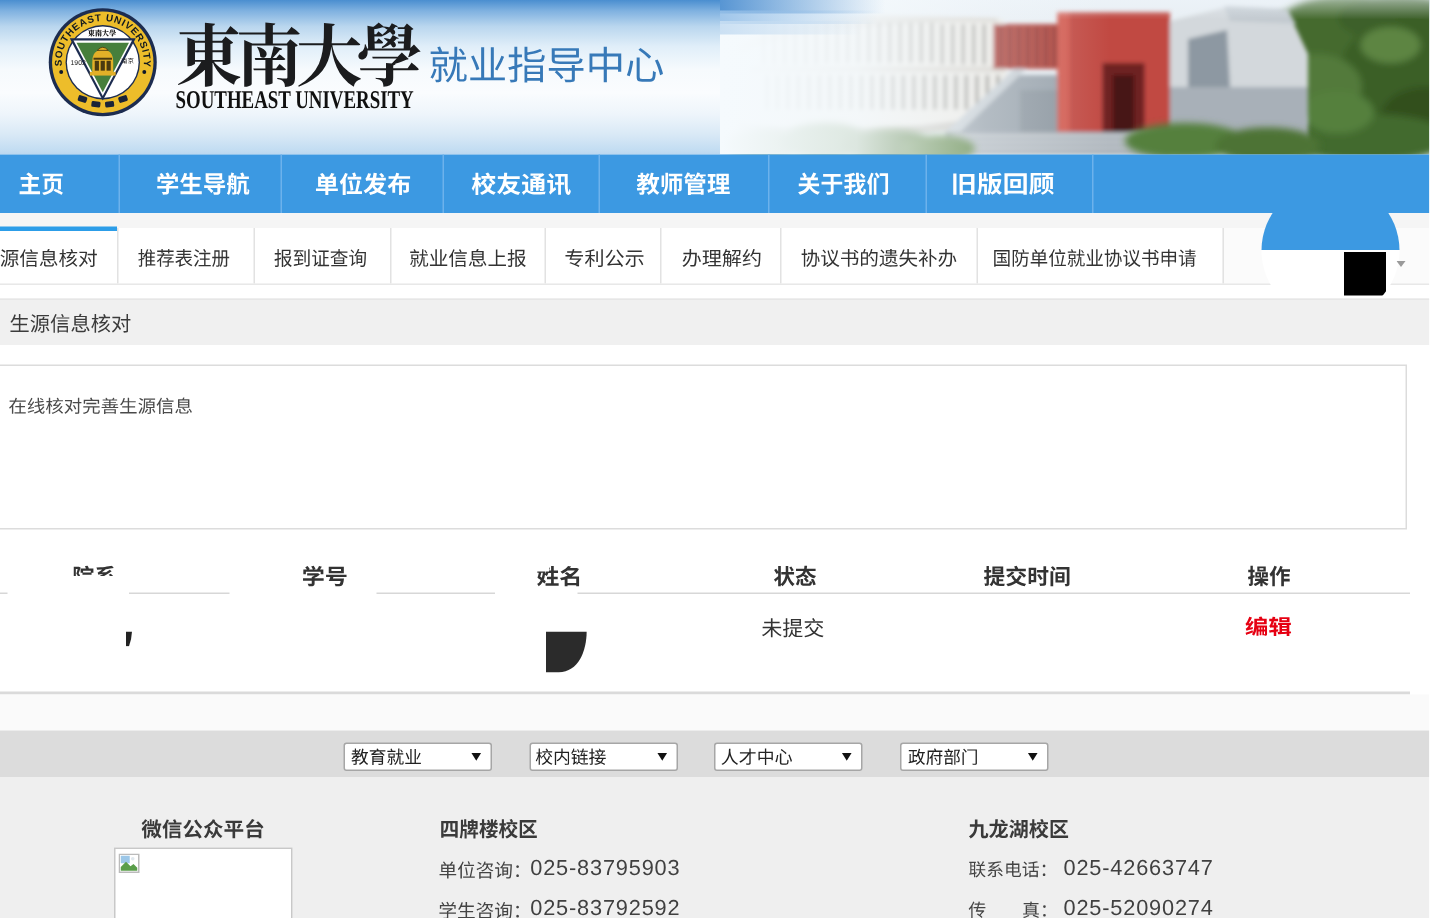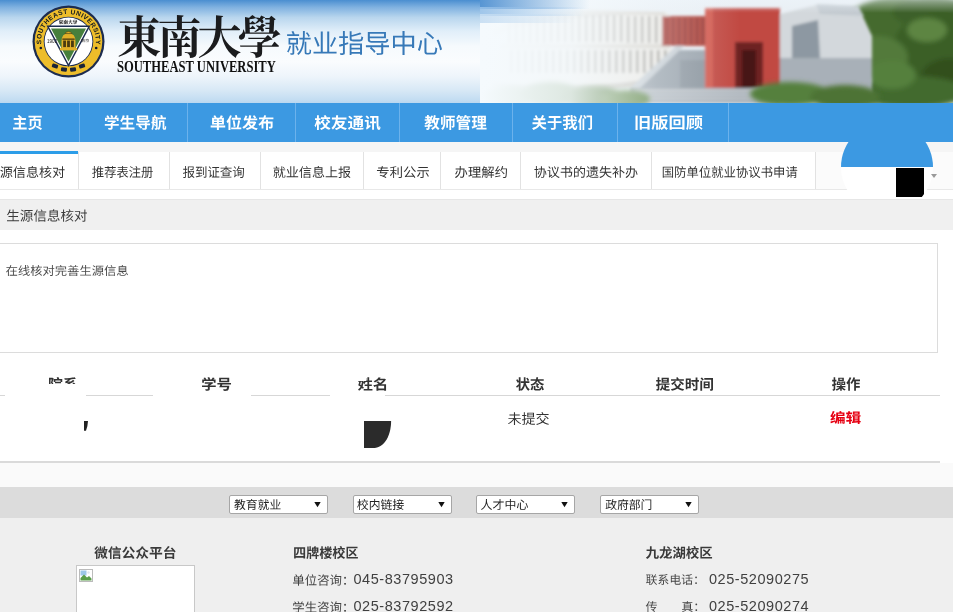--- a/index.html
+++ b/index.html
@@ -356,16 +356,16 @@
     </svg>
 <svg style="position:absolute;left:293.0px;top:600.6px;overflow:visible" width="53" height="12" viewBox="0 0 52.89 11.63">
       <path transform="scale(1.0000 1) translate(-0.75 10.52)" d="M2.8 -6.2H9.0V-5.4H2.8ZM0.7 -3.4H11.7V-2.5H0.7ZM5.7 -4.3H6.6V-0.2Q6.6 0.3 6.5 0.5Q6.4 0.7 6.0 0.8Q5.7 0.9 5.1 0.9Q4.6 1.0 3.7 1.0Q3.7 0.8 3.6 0.5Q3.5 0.3 3.3 0.1Q3.8 0.1 4.2 0.1Q4.7 0.1 5.0 0.1Q5.3 0.1 5.4 0.1Q5.6 0.1 5.6 0.0Q5.7 -0.0 5.7 -0.2ZM8.7 -6.2H8.9L9.1 -6.3L9.7 -5.8Q9.3 -5.4 8.7 -5.0Q8.1 -4.6 7.5 -4.3Q6.8 -4.0 6.2 -3.7Q6.1 -3.9 6.0 -4.0Q5.8 -4.2 5.7 -4.3Q6.3 -4.5 6.8 -4.8Q7.4 -5.1 7.9 -5.4Q8.4 -5.8 8.7 -6.1ZM1.0 -8.4H11.5V-5.9H10.6V-7.5H1.9V-5.9H1.0ZM9.7 -10.3 10.7 -10.0Q10.3 -9.5 9.9 -8.9Q9.4 -8.3 9.0 -7.9L8.3 -8.2Q8.6 -8.5 8.8 -8.8Q9.1 -9.2 9.3 -9.6Q9.6 -10.0 9.7 -10.3ZM2.0 -9.9 2.7 -10.3Q3.1 -9.9 3.4 -9.4Q3.8 -9.0 3.9 -8.6L3.1 -8.2Q3.0 -8.5 2.6 -9.0Q2.3 -9.5 2.0 -9.9ZM5.3 -10.2 6.1 -10.5Q6.4 -10.1 6.7 -9.5Q7.0 -9.0 7.1 -8.6L6.2 -8.3Q6.1 -8.7 5.8 -9.2Q5.6 -9.8 5.3 -10.2Z M15.0 -8.0H23.6V-7.1H15.0ZM14.4 -4.4H23.1V-3.5H14.4ZM13.1 -0.3H24.2V0.6H13.1ZM18.1 -10.4H19.1V0.1H18.1ZM15.4 -10.2 16.3 -10.0Q16.0 -9.0 15.7 -8.1Q15.3 -7.2 14.9 -6.4Q14.4 -5.7 13.9 -5.1Q13.8 -5.1 13.7 -5.2Q13.5 -5.3 13.3 -5.5Q13.2 -5.6 13.1 -5.6Q13.6 -6.2 14.0 -6.9Q14.4 -7.6 14.8 -8.5Q15.1 -9.3 15.4 -10.2Z M27.6 -0.3H34.5V0.5H27.6ZM27.1 -3.4H35.1V1.1H34.1V-2.6H28.1V1.1H27.1ZM30.5 -9.1H35.6V-8.2H30.5ZM30.6 -10.4 31.5 -10.2Q31.2 -9.2 30.7 -8.2Q30.2 -7.3 29.6 -6.6Q29.6 -6.7 29.4 -6.8Q29.3 -6.9 29.1 -7.0Q29.0 -7.1 28.8 -7.1Q29.4 -7.7 29.9 -8.6Q30.4 -9.5 30.6 -10.4ZM25.4 -5.4Q25.8 -5.6 26.4 -5.8Q27.0 -6.0 27.6 -6.3Q28.3 -6.6 28.9 -6.8L29.0 -6.1Q28.2 -5.7 27.4 -5.3Q26.5 -4.9 25.8 -4.5ZM35.4 -9.1H35.5L35.7 -9.1L36.3 -8.9Q36.1 -8.3 35.8 -7.6Q35.6 -7.0 35.3 -6.5L34.6 -6.7Q34.8 -7.2 35.0 -7.8Q35.2 -8.4 35.4 -8.9ZM32.2 -8.7H33.2Q33.1 -7.8 32.8 -7.0Q32.6 -6.3 32.2 -5.6Q31.7 -5.0 30.9 -4.5Q30.2 -4.0 29.0 -3.7Q28.9 -3.8 28.9 -4.0Q28.8 -4.1 28.7 -4.2Q28.6 -4.4 28.5 -4.5Q29.6 -4.7 30.3 -5.1Q31.0 -5.6 31.4 -6.1Q31.8 -6.6 31.9 -7.3Q32.1 -8.0 32.2 -8.7ZM32.9 -7.7Q33.2 -6.4 34.1 -5.6Q35.0 -4.8 36.6 -4.6Q36.4 -4.4 36.3 -4.2Q36.1 -4.0 36.0 -3.8Q34.9 -4.0 34.2 -4.5Q33.4 -5.0 32.9 -5.8Q32.4 -6.5 32.1 -7.6ZM25.9 -9.3 26.4 -10.0Q26.8 -9.9 27.2 -9.7Q27.7 -9.5 28.1 -9.2Q28.5 -9.0 28.7 -8.8L28.2 -8.1Q28.0 -8.3 27.6 -8.5Q27.2 -8.7 26.8 -9.0Q26.3 -9.2 25.9 -9.3Z M38.6 -9.6 39.3 -10.2Q39.6 -9.9 39.9 -9.6Q40.2 -9.2 40.5 -8.9Q40.8 -8.6 41.0 -8.3L40.3 -7.7Q40.1 -8.0 39.9 -8.3Q39.6 -8.6 39.2 -9.0Q38.9 -9.3 38.6 -9.6ZM39.4 0.5 39.2 -0.4 39.4 -0.8 41.7 -2.4Q41.7 -2.2 41.8 -2.0Q41.9 -1.7 42.0 -1.6Q41.2 -1.0 40.7 -0.6Q40.2 -0.3 39.9 -0.1Q39.7 0.2 39.6 0.3Q39.4 0.4 39.4 0.5ZM37.7 -6.5H40.0V-5.6H37.7ZM39.4 0.5Q39.3 0.4 39.2 0.2Q39.1 0.1 39.1 -0.1Q39.0 -0.2 38.9 -0.3Q39.0 -0.4 39.3 -0.7Q39.5 -1.0 39.5 -1.4V-6.5H40.4V-0.6Q40.4 -0.6 40.3 -0.5Q40.2 -0.4 40.0 -0.3Q39.9 -0.2 39.7 -0.0Q39.6 0.1 39.5 0.2Q39.4 0.4 39.4 0.5ZM43.5 -10.4 44.4 -10.2Q44.1 -9.3 43.7 -8.5Q43.3 -7.7 42.8 -6.9Q42.4 -6.2 41.9 -5.7Q41.8 -5.8 41.6 -5.9Q41.5 -6.0 41.3 -6.1Q41.2 -6.2 41.1 -6.3Q41.6 -6.8 42.0 -7.4Q42.5 -8.1 42.9 -8.9Q43.2 -9.6 43.5 -10.4ZM43.3 -8.6H48.3V-7.7H42.8ZM48.0 -8.6H48.9Q48.9 -8.6 48.9 -8.5Q48.9 -8.4 48.9 -8.3Q48.9 -8.1 48.9 -8.1Q48.8 -5.9 48.7 -4.3Q48.6 -2.8 48.5 -1.9Q48.4 -0.9 48.3 -0.4Q48.2 0.2 48.0 0.4Q47.8 0.7 47.6 0.8Q47.3 0.9 47.0 0.9Q46.7 1.0 46.2 0.9Q45.8 0.9 45.2 0.9Q45.2 0.7 45.2 0.5Q45.1 0.2 45.0 0.0Q45.5 0.1 46.0 0.1Q46.5 0.1 46.7 0.1Q46.8 0.1 47.0 0.0Q47.1 -0.0 47.2 -0.1Q47.3 -0.3 47.4 -0.8Q47.6 -1.3 47.7 -2.3Q47.7 -3.2 47.8 -4.7Q47.9 -6.2 48.0 -8.4ZM43.1 -4.4H46.0V-3.6H43.1ZM43.1 -6.5H46.4V-1.5H43.1V-2.3H45.5V-5.7H43.1ZM42.5 -6.5H43.4V-0.8H42.5Z M52.7 -6.0Q52.3 -6.0 52.0 -6.3Q51.8 -6.5 51.8 -6.9Q51.8 -7.4 52.0 -7.6Q52.3 -7.9 52.7 -7.9Q53.1 -7.9 53.4 -7.6Q53.6 -7.4 53.6 -6.9Q53.6 -6.5 53.4 -6.3Q53.1 -6.0 52.7 -6.0ZM52.7 0.0Q52.3 0.0 52.0 -0.2Q51.8 -0.5 51.8 -0.9Q51.8 -1.3 52.0 -1.6Q52.3 -1.8 52.7 -1.8Q53.1 -1.8 53.4 -1.6Q53.6 -1.3 53.6 -0.9Q53.6 -0.5 53.4 -0.2Q53.1 0.0 52.7 0.0Z" fill="#444444"></path>
     </svg>
 <svg style="position:absolute;left:645.0px;top:573.6px;overflow:visible" width="53" height="11" viewBox="0 0 53.17 11.49">
       <path transform="scale(1.0000 1) translate(-0.47 10.40)" d="M5.6 -7.8H11.4V-7.0H5.6ZM5.3 -4.7H11.8V-3.9H5.3ZM7.9 -7.2H8.8V-5.5Q8.8 -4.8 8.7 -4.0Q8.6 -3.1 8.3 -2.3Q8.0 -1.4 7.3 -0.5Q6.7 0.3 5.6 1.1Q5.5 0.9 5.2 0.8Q5.0 0.6 4.9 0.4Q5.9 -0.2 6.6 -1.0Q7.2 -1.8 7.5 -2.6Q7.7 -3.4 7.8 -4.1Q7.9 -4.9 7.9 -5.5ZM8.7 -4.0Q9.1 -2.6 10.0 -1.4Q10.8 -0.3 12.0 0.2Q11.9 0.3 11.8 0.4Q11.6 0.6 11.5 0.7Q11.4 0.9 11.4 1.0Q10.1 0.3 9.2 -0.9Q8.4 -2.2 7.9 -3.8ZM10.0 -10.2 11.0 -9.9Q10.6 -9.3 10.2 -8.6Q9.8 -8.0 9.4 -7.5L8.7 -7.8Q8.9 -8.1 9.2 -8.5Q9.4 -9.0 9.7 -9.4Q9.9 -9.8 10.0 -10.2ZM6.0 -9.9 6.8 -10.2Q7.2 -9.8 7.5 -9.3Q7.9 -8.7 8.0 -8.3L7.2 -7.9Q7.1 -8.3 6.7 -8.9Q6.4 -9.4 6.0 -9.9ZM0.6 -9.9H5.2V-9.0H0.6ZM1.8 -7.3H4.2V-6.5H1.8ZM1.8 -4.7H4.2V-3.9H1.8ZM1.3 -9.5H2.1V-1.5H1.3ZM3.9 -9.5H4.7V1.0H3.9ZM0.5 -1.7Q1.1 -1.8 2.0 -1.9Q2.8 -2.0 3.8 -2.2Q4.7 -2.3 5.7 -2.5L5.7 -1.7Q4.4 -1.4 3.0 -1.2Q1.7 -1.0 0.7 -0.8Z M15.9 -2.8 16.9 -2.4Q16.5 -2.0 16.0 -1.5Q15.6 -1.0 15.1 -0.5Q14.6 -0.1 14.1 0.2Q14.0 0.2 13.8 0.0Q13.7 -0.1 13.5 -0.2Q13.4 -0.3 13.3 -0.4Q14.0 -0.8 14.7 -1.5Q15.5 -2.1 15.9 -2.8ZM20.3 -2.4 21.0 -2.8Q21.5 -2.5 22.1 -2.0Q22.7 -1.5 23.2 -1.1Q23.7 -0.6 24.0 -0.3L23.2 0.3Q22.9 -0.1 22.4 -0.5Q21.9 -1.0 21.4 -1.5Q20.8 -2.0 20.3 -2.4ZM18.2 -3.8H19.2V-0.2Q19.2 0.2 19.1 0.4Q19.0 0.6 18.7 0.7Q18.4 0.8 17.9 0.8Q17.4 0.9 16.7 0.9Q16.7 0.6 16.6 0.4Q16.5 0.1 16.4 -0.1Q16.7 -0.1 17.1 -0.1Q17.4 -0.0 17.7 -0.0Q17.9 -0.0 18.0 -0.0Q18.1 -0.1 18.2 -0.1Q18.2 -0.1 18.2 -0.3ZM22.4 -10.3 23.0 -9.5Q22.1 -9.3 21.0 -9.2Q20.0 -9.0 18.8 -8.9Q17.6 -8.8 16.3 -8.7Q15.1 -8.6 14.0 -8.5Q13.9 -8.7 13.9 -8.9Q13.8 -9.2 13.7 -9.3Q14.9 -9.4 16.1 -9.5Q17.3 -9.6 18.4 -9.7Q19.6 -9.8 20.6 -10.0Q21.6 -10.1 22.4 -10.3ZM14.0 -3.0Q14.0 -3.1 13.9 -3.3Q13.9 -3.4 13.8 -3.6Q13.8 -3.8 13.7 -3.9Q14.0 -3.9 14.4 -4.1Q14.9 -4.3 15.4 -4.6Q15.8 -4.7 16.4 -5.1Q17.0 -5.4 17.8 -5.9Q18.6 -6.4 19.4 -7.0Q20.3 -7.6 21.1 -8.2L21.8 -7.6Q20.0 -6.3 18.2 -5.2Q16.4 -4.2 14.7 -3.4V-3.4Q14.7 -3.4 14.6 -3.4Q14.5 -3.4 14.3 -3.3Q14.2 -3.2 14.1 -3.2Q14.0 -3.1 14.0 -3.0ZM14.0 -3.0 14.0 -3.7 14.6 -4.0 22.5 -4.6Q22.5 -4.4 22.5 -4.2Q22.5 -4.0 22.5 -3.8Q20.7 -3.7 19.4 -3.6Q18.0 -3.5 17.1 -3.4Q16.2 -3.3 15.7 -3.3Q15.1 -3.2 14.8 -3.2Q14.5 -3.2 14.3 -3.1Q14.1 -3.1 14.0 -3.0ZM14.7 -5.6Q14.7 -5.7 14.6 -5.9Q14.6 -6.0 14.5 -6.2Q14.5 -6.4 14.4 -6.5Q14.6 -6.5 14.8 -6.6Q15.1 -6.8 15.3 -7.0Q15.5 -7.1 15.8 -7.3Q16.1 -7.5 16.4 -7.8Q16.8 -8.2 17.2 -8.6Q17.6 -8.9 17.9 -9.3L18.7 -8.9Q17.9 -8.1 17.0 -7.3Q16.1 -6.6 15.3 -6.1V-6.0Q15.3 -6.0 15.2 -6.0Q15.1 -6.0 15.0 -5.9Q14.9 -5.8 14.8 -5.8Q14.7 -5.7 14.7 -5.6ZM14.7 -5.6 14.7 -6.3 15.2 -6.5 19.5 -6.8Q19.4 -6.6 19.4 -6.4Q19.4 -6.2 19.4 -6.0Q17.9 -5.9 17.0 -5.9Q16.1 -5.8 15.7 -5.8Q15.2 -5.7 15.0 -5.7Q14.8 -5.7 14.7 -5.6ZM20.6 -5.5 21.3 -5.9Q21.8 -5.5 22.3 -5.0Q22.8 -4.5 23.2 -4.0Q23.6 -3.5 23.9 -3.1L23.1 -2.7Q22.9 -3.1 22.5 -3.6Q22.1 -4.1 21.6 -4.6Q21.1 -5.1 20.6 -5.5Z M26.8 -5.9H35.0V-5.1H26.8ZM30.4 -10.4H31.4V-1.0Q31.4 -0.7 31.4 -0.5Q31.5 -0.3 31.7 -0.2Q31.9 -0.2 32.3 -0.2Q32.4 -0.2 32.6 -0.2Q32.9 -0.2 33.2 -0.2Q33.6 -0.2 33.9 -0.2Q34.2 -0.2 34.5 -0.2Q34.8 -0.2 34.9 -0.2Q35.2 -0.2 35.4 -0.3Q35.6 -0.5 35.7 -0.9Q35.8 -1.4 35.8 -2.2Q36.0 -2.0 36.2 -1.9Q36.5 -1.8 36.7 -1.8Q36.7 -0.8 36.5 -0.3Q36.3 0.3 36.0 0.5Q35.6 0.8 34.9 0.8Q34.8 0.8 34.6 0.8Q34.3 0.8 33.9 0.8Q33.6 0.8 33.2 0.8Q32.8 0.8 32.6 0.8Q32.3 0.8 32.2 0.8Q31.5 0.8 31.1 0.6Q30.7 0.5 30.6 0.1Q30.4 -0.3 30.4 -1.1ZM26.9 -8.6H35.5V-2.4H26.9V-3.3H34.6V-7.7H26.9ZM26.4 -8.6H27.3V-1.6H26.4Z M47.8 -10.3 48.4 -9.6Q47.8 -9.4 47.0 -9.2Q46.2 -9.1 45.4 -8.9Q44.5 -8.8 43.7 -8.7Q42.8 -8.6 42.0 -8.5Q42.0 -8.7 41.9 -8.9Q41.8 -9.1 41.7 -9.3Q42.5 -9.3 43.4 -9.5Q44.2 -9.6 45.0 -9.7Q45.8 -9.8 46.6 -10.0Q47.3 -10.2 47.8 -10.3ZM41.7 -6.6H49.1V-5.7H41.7ZM42.4 -3.6H48.4V0.9H47.4V-2.8H43.3V1.0H42.4ZM42.9 -0.4H47.8V0.5H42.9ZM44.9 -9.3H45.8V-3.1H44.9ZM38.4 -9.5 39.0 -10.1Q39.3 -9.8 39.7 -9.5Q40.0 -9.2 40.4 -8.9Q40.7 -8.6 40.9 -8.3L40.2 -7.7Q40.0 -7.9 39.7 -8.2Q39.4 -8.6 39.1 -8.9Q38.7 -9.2 38.4 -9.5ZM39.3 0.6 39.2 -0.2 39.4 -0.6 41.6 -2.3Q41.7 -2.1 41.8 -1.9Q41.9 -1.7 42.0 -1.5Q41.2 -0.9 40.7 -0.5Q40.2 -0.1 39.9 0.1Q39.7 0.3 39.5 0.4Q39.4 0.6 39.3 0.6ZM37.7 -6.5H39.9V-5.6H37.7ZM39.3 0.6Q39.3 0.5 39.2 0.4Q39.1 0.3 39.0 0.1Q38.9 -0.0 38.8 -0.1Q38.9 -0.2 39.1 -0.4Q39.2 -0.5 39.3 -0.8Q39.5 -1.0 39.5 -1.3V-6.5H40.3V-0.5Q40.3 -0.5 40.2 -0.4Q40.0 -0.3 39.8 -0.1Q39.6 0.1 39.5 0.3Q39.3 0.5 39.3 0.6Z M52.7 -6.0Q52.3 -6.0 52.0 -6.3Q51.8 -6.5 51.8 -6.9Q51.8 -7.4 52.0 -7.6Q52.3 -7.9 52.7 -7.9Q53.1 -7.9 53.4 -7.6Q53.6 -7.4 53.6 -6.9Q53.6 -6.5 53.4 -6.3Q53.1 -6.0 52.7 -6.0ZM52.7 0.0Q52.3 0.0 52.0 -0.2Q51.8 -0.5 51.8 -0.9Q51.8 -1.3 52.0 -1.6Q52.3 -1.8 52.7 -1.8Q53.1 -1.8 53.4 -1.6Q53.6 -1.3 53.6 -0.9Q53.6 -0.5 53.4 -0.2Q53.1 0.0 52.7 0.0Z" fill="#444444"></path>
     </svg>
 <svg style="position:absolute;left:645.0px;top:600.6px;overflow:visible" width="53" height="11" viewBox="0 0 53.42 11.43">
       <path transform="scale(1.0000 1) translate(-0.22 10.43)" d="M3.3 -10.4 4.2 -10.1Q3.8 -9.1 3.2 -8.0Q2.7 -7.0 2.0 -6.1Q1.4 -5.2 0.7 -4.5Q0.7 -4.6 0.6 -4.8Q0.5 -5.0 0.4 -5.1Q0.3 -5.3 0.2 -5.4Q0.8 -6.0 1.4 -6.8Q2.0 -7.6 2.5 -8.5Q3.0 -9.4 3.3 -10.4ZM2.0 -7.2 2.9 -8.1 2.9 -8.1V1.0H2.0ZM5.9 -4.3H10.5V-3.4H5.9ZM10.2 -4.3H10.3L10.5 -4.3L11.1 -3.9Q10.7 -3.4 10.2 -2.8Q9.6 -2.2 9.0 -1.6Q8.5 -0.9 7.9 -0.4L7.2 -0.8Q7.7 -1.4 8.3 -2.0Q8.8 -2.6 9.3 -3.2Q9.9 -3.8 10.2 -4.2ZM7.1 -10.4 8.0 -10.2Q7.8 -9.4 7.6 -8.5Q7.3 -7.6 7.1 -6.6Q6.8 -5.7 6.5 -4.9Q6.3 -4.0 6.1 -3.4H5.1Q5.3 -4.1 5.6 -4.9Q5.9 -5.8 6.1 -6.7Q6.4 -7.7 6.7 -8.6Q6.9 -9.5 7.1 -10.4ZM4.3 -9.0H11.3V-8.1H4.3ZM3.6 -6.6H11.8V-5.8H3.6ZM5.8 -1.6 6.5 -2.1Q7.1 -1.8 7.7 -1.3Q8.3 -0.9 8.9 -0.5Q9.4 -0.0 9.8 0.3L9.1 1.0Q8.7 0.6 8.2 0.2Q7.6 -0.3 7.0 -0.7Q6.4 -1.2 5.8 -1.6Z M44.6 -0.6 45.1 -1.2Q45.8 -1.0 46.5 -0.7Q47.2 -0.4 47.9 -0.2Q48.5 0.1 49.0 0.3L48.2 1.0Q47.8 0.7 47.2 0.5Q46.6 0.2 45.9 -0.1Q45.3 -0.3 44.6 -0.6ZM37.9 -2.2H48.9V-1.4H37.9ZM38.3 -9.4H48.6V-8.6H38.3ZM41.5 -1.1 42.3 -0.6Q41.8 -0.3 41.2 0.0Q40.5 0.3 39.8 0.6Q39.2 0.8 38.5 1.0Q38.4 0.9 38.2 0.7Q38.1 0.5 37.9 0.3Q38.5 0.2 39.2 -0.1Q39.9 -0.3 40.5 -0.6Q41.1 -0.9 41.5 -1.1ZM40.1 -6.3H46.6V-5.7H40.1ZM40.1 -5.0H46.6V-4.4H40.1ZM40.1 -3.6H46.6V-3.0H40.1ZM39.7 -7.8H47.2V-1.8H46.2V-7.1H40.6V-1.8H39.7ZM43.0 -10.4 44.0 -10.3Q43.9 -9.8 43.8 -9.3Q43.8 -8.8 43.7 -8.3Q43.6 -7.8 43.5 -7.4L42.6 -7.5Q42.7 -7.9 42.8 -8.4Q42.9 -8.9 42.9 -9.5Q43.0 -10.0 43.0 -10.4Z M52.7 -6.0Q52.3 -6.0 52.0 -6.3Q51.8 -6.5 51.8 -6.9Q51.8 -7.4 52.0 -7.6Q52.3 -7.9 52.7 -7.9Q53.1 -7.9 53.4 -7.6Q53.6 -7.4 53.6 -6.9Q53.6 -6.5 53.4 -6.3Q53.1 -6.0 52.7 -6.0ZM52.7 0.0Q52.3 0.0 52.0 -0.2Q51.8 -0.5 51.8 -0.9Q51.8 -1.3 52.0 -1.6Q52.3 -1.8 52.7 -1.8Q53.1 -1.8 53.4 -1.6Q53.6 -1.3 53.6 -0.9Q53.6 -0.5 53.4 -0.2Q53.1 0.0 52.7 0.0Z" fill="#444444"></path>
     </svg>
-<div class="abs" style="left:353.5px;top:572.2px;font-size:14.5px;line-height:1;color:#404040;letter-spacing:0.55px;white-space:nowrap">045-83795903</div>
+<div class="abs" style="left:353.5px;top:572.2px;font-size:14.5px;line-height:1;color:#404040;letter-spacing:0.55px;white-space:nowrap">025-83795903</div>
 <div class="abs" style="left:353.5px;top:599.2px;font-size:14.5px;line-height:1;color:#404040;letter-spacing:0.55px;white-space:nowrap">025-83792592</div>
-<div class="abs" style="left:709px;top:572.2px;font-size:14.5px;line-height:1;color:#404040;letter-spacing:0.55px;white-space:nowrap">025-52090275</div>
+<div class="abs" style="left:709px;top:572.2px;font-size:14.5px;line-height:1;color:#404040;letter-spacing:0.55px;white-space:nowrap">025-42663747</div>
 <div class="abs" style="left:709px;top:599.2px;font-size:14.5px;line-height:1;color:#404040;letter-spacing:0.55px;white-space:nowrap">025-52090274</div>
 </div>
 </body></html>

